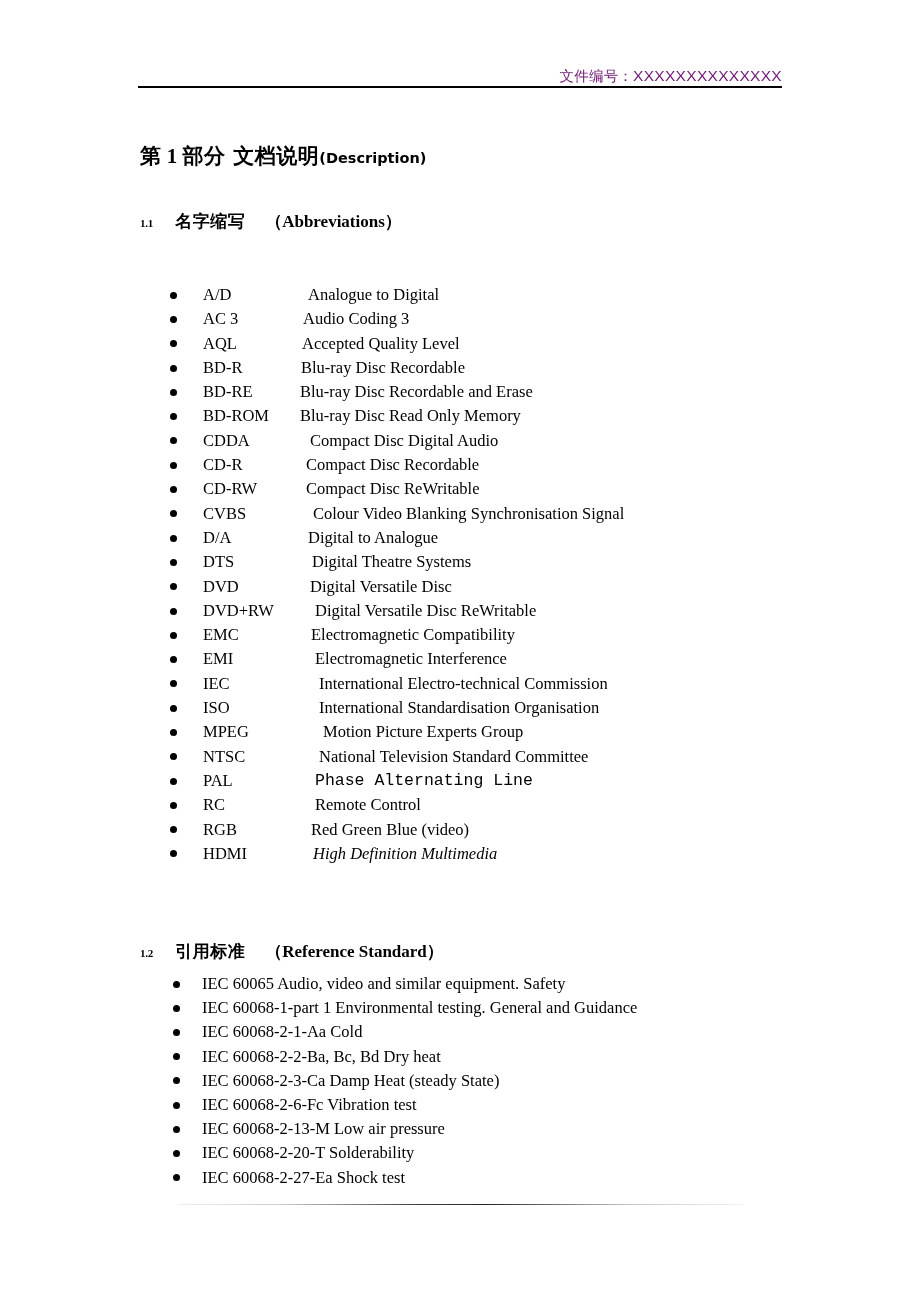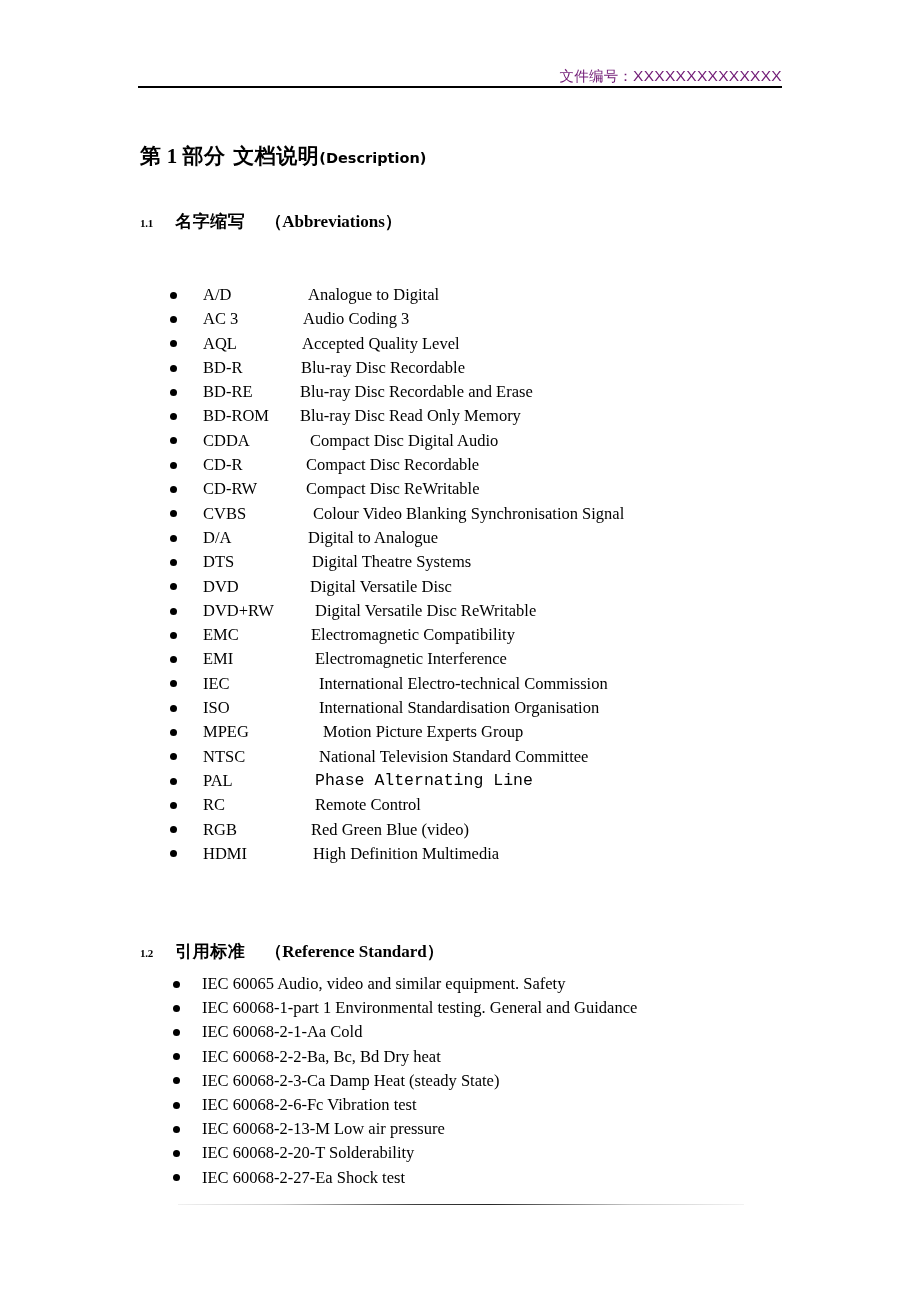--- a/index.html
+++ b/index.html
@@ -316,21 +316,21 @@
         <span class="abbr-desc" style="left: 315px;">Remote Control</span>
       </div>
       <div class="abbr-row">
         <span class="bullet"></span>
         <span class="abbr-term">RGB</span>
         <span class="abbr-desc" style="left: 311px;">Red Green Blue (video)</span>
       </div>
       <div class="abbr-row">
         <span class="bullet"></span>
         <span class="abbr-term">HDMI</span>
-        <span class="abbr-desc" style="left: 313px;">High Definition Multimedia</span>
+        <span class="abbr-desc" style="left: 313px; font-style: italic;">High Definition Multimedia</span>
       </div>
     </div>
 
   <div class="h2-block h2-2">
     <span class="h2-num">1.2</span><span class="h2-gap"></span><span class="h2-cn">引用标准</span><span class="h2-en">（Reference Standard）</span>
   </div>
 
   <div class="ref-list">
       <div class="ref-row">
         <span class="ref-bullet"></span>

